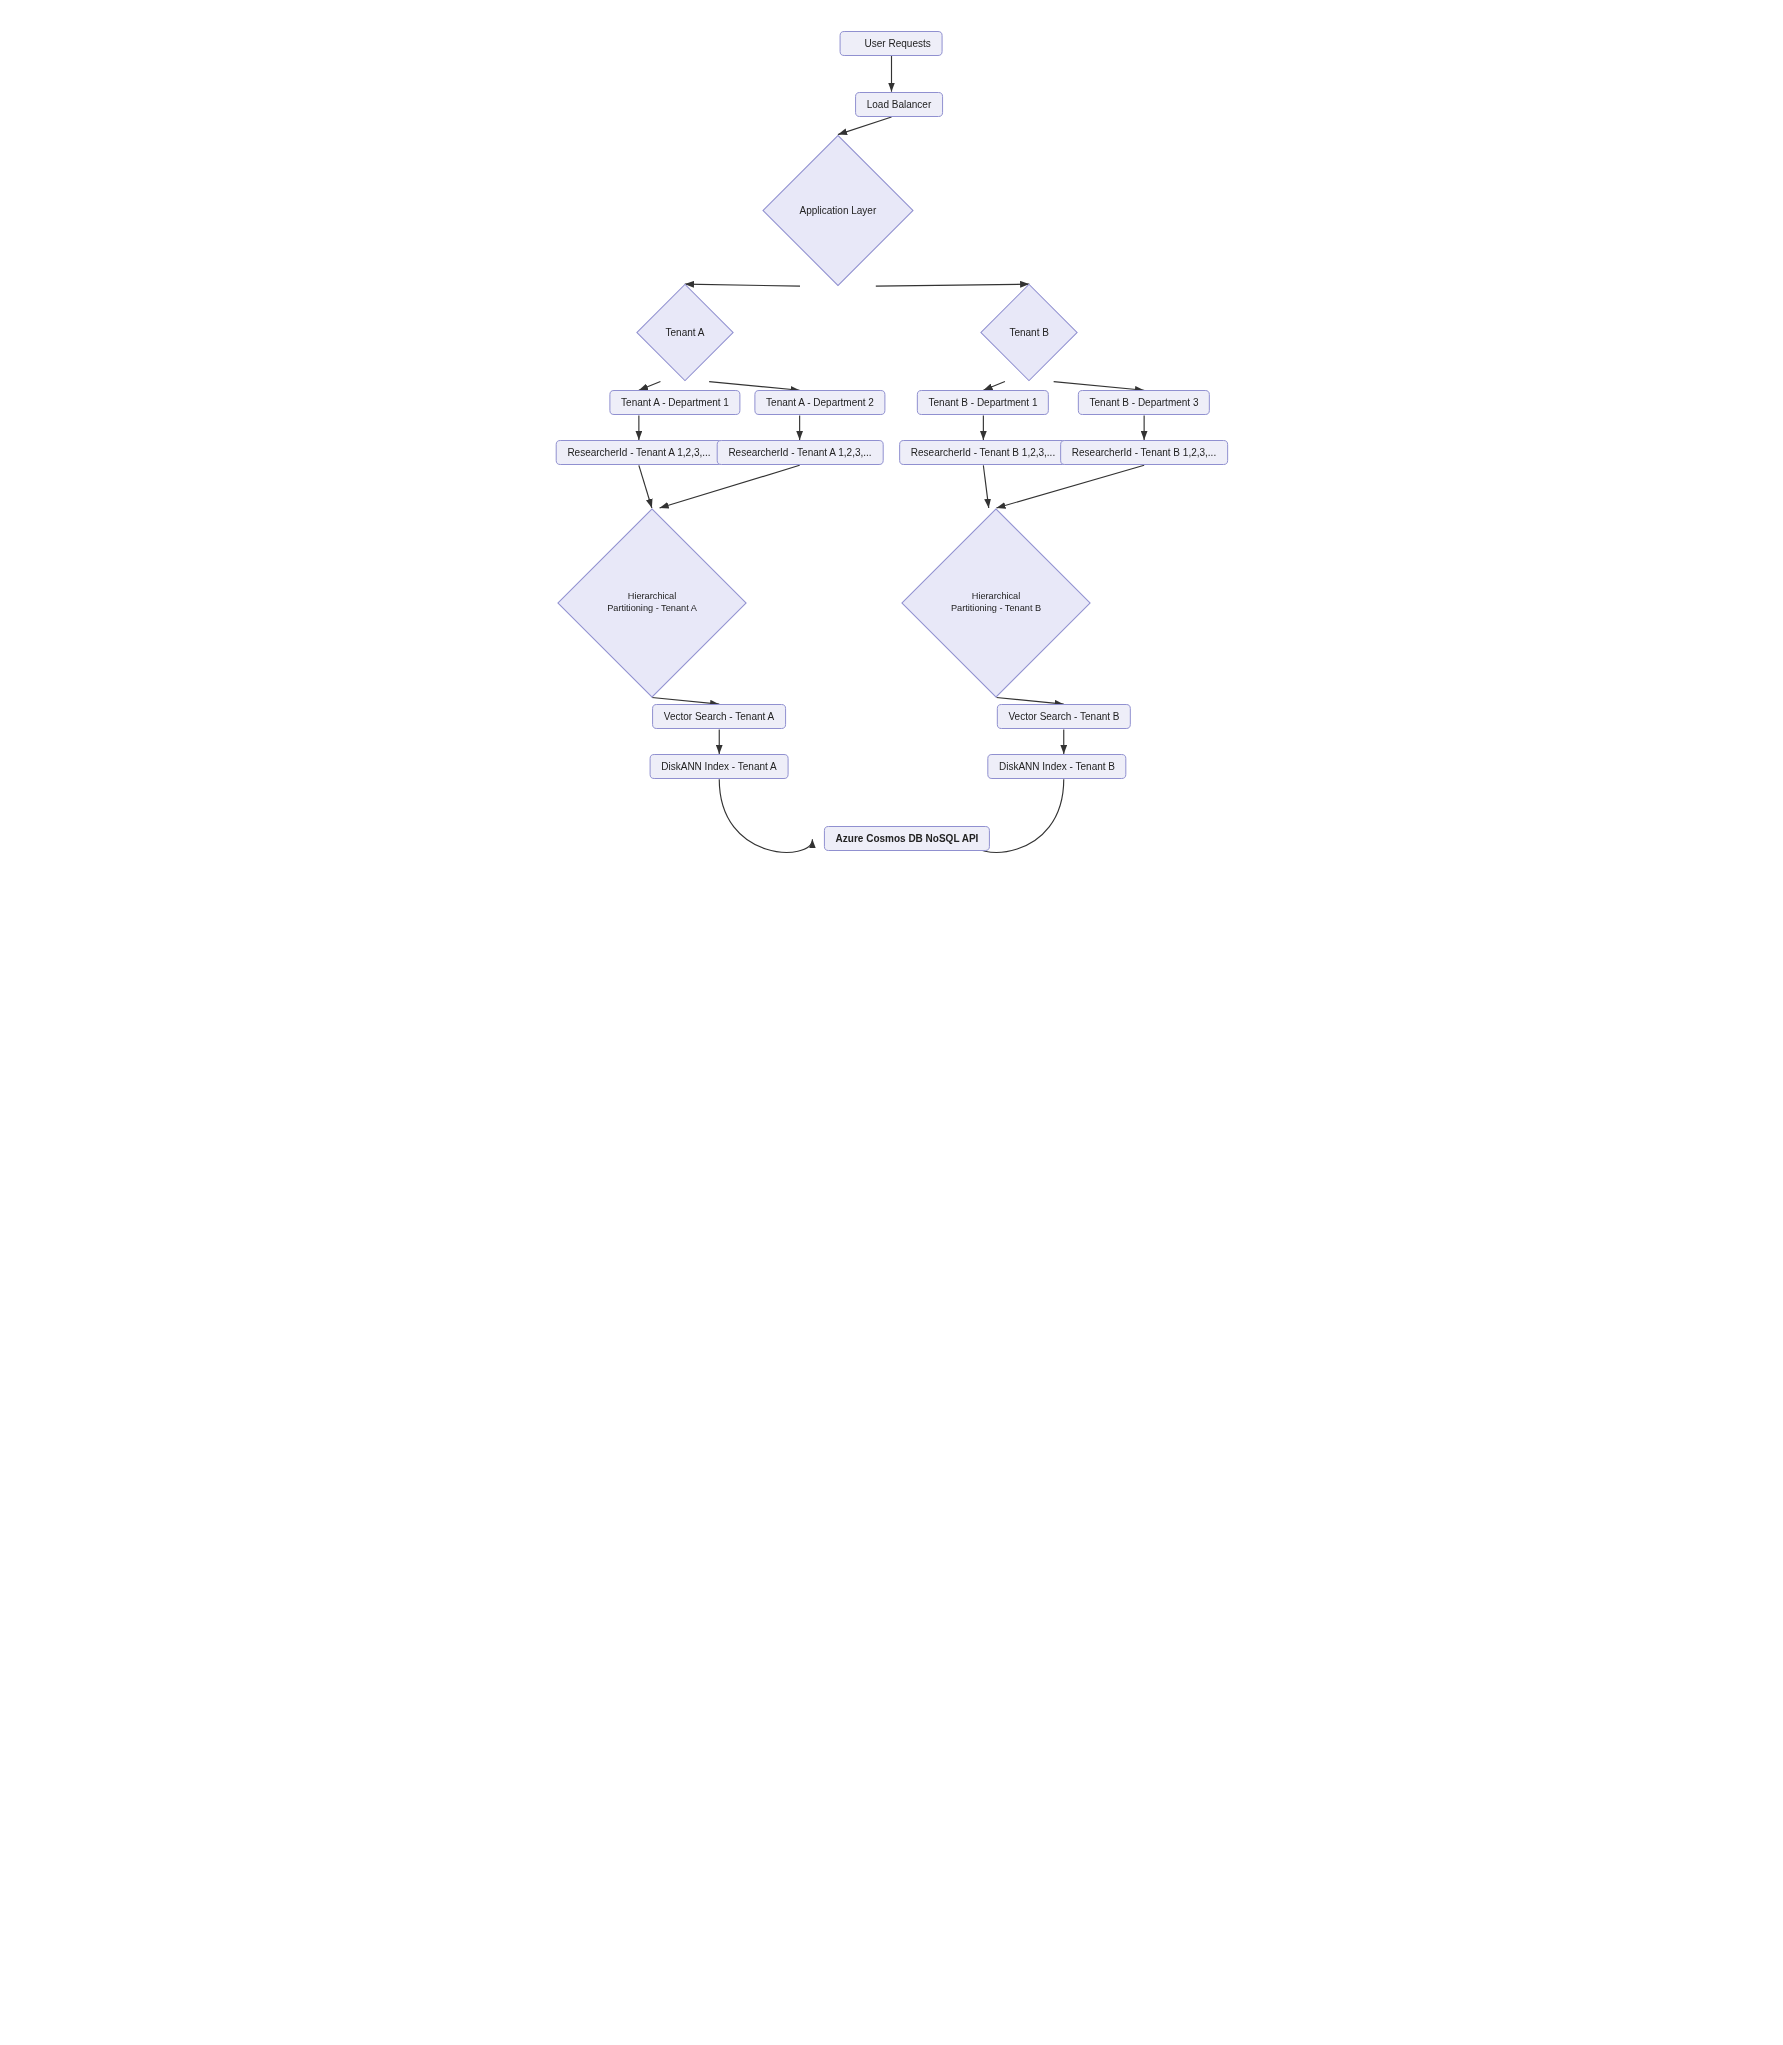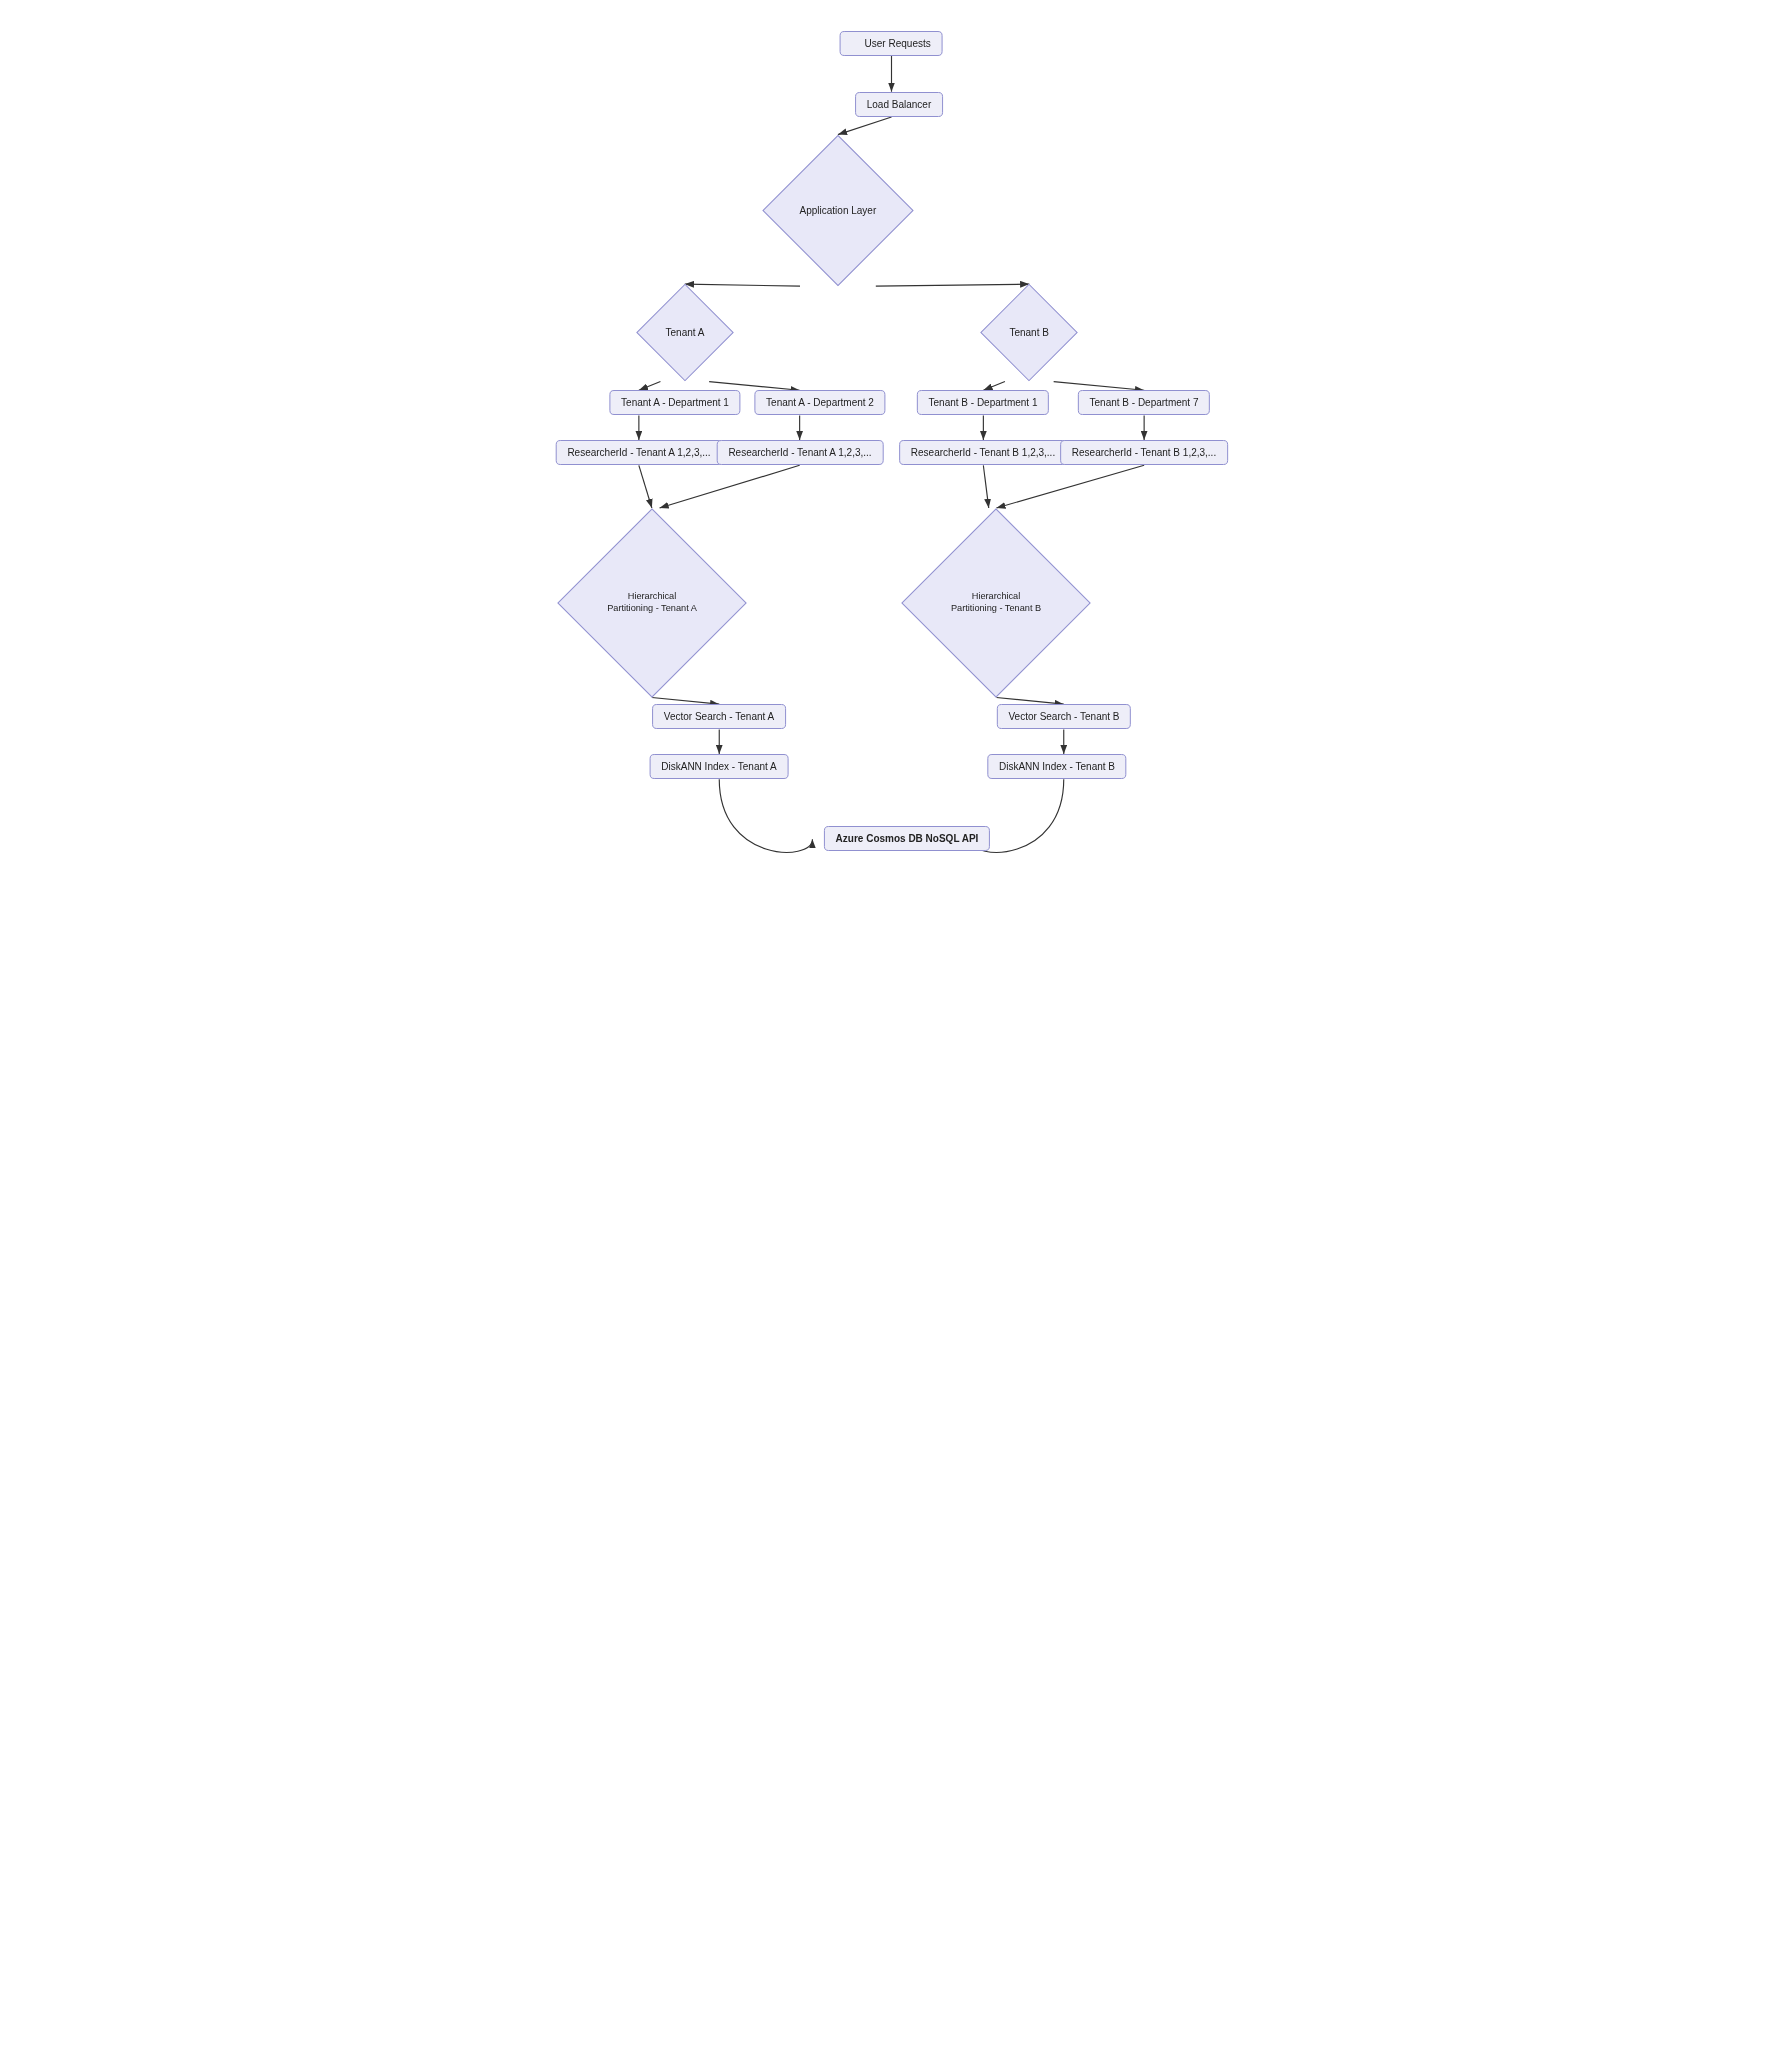--- a/index.html
+++ b/index.html
@@ -119,21 +119,21 @@
 
   <div class="node-rect" id="node-tenant_a_dept2" style="top:375px;left:253px;margin-left:20px;">
     <span>Tenant A - Department 2</span>
   </div>
 
   <div class="node-rect" id="node-tenant_b_dept1" style="top:375px;left:436px;">
     <span>Tenant B - Department 1</span>
   </div>
 
   <div class="node-rect" id="node-tenant_b_dept2" style="top:375px;left:597px;">
-    <span>Tenant B - Department 7</span>
+    <span>Tenant B - Department 3</span>
   </div>
 
   <div class="node-rect" id="node-researcher_a1" style="top:425px;left:92px;">
     <span>ResearcherId - Tenant A 1,2,3,...</span>
   </div>
 
   <div class="node-rect" id="node-researcher_a2" style="top:425px;left:253px;">
     <span>ResearcherId - Tenant A 1,2,3,...</span>
   </div>
 

